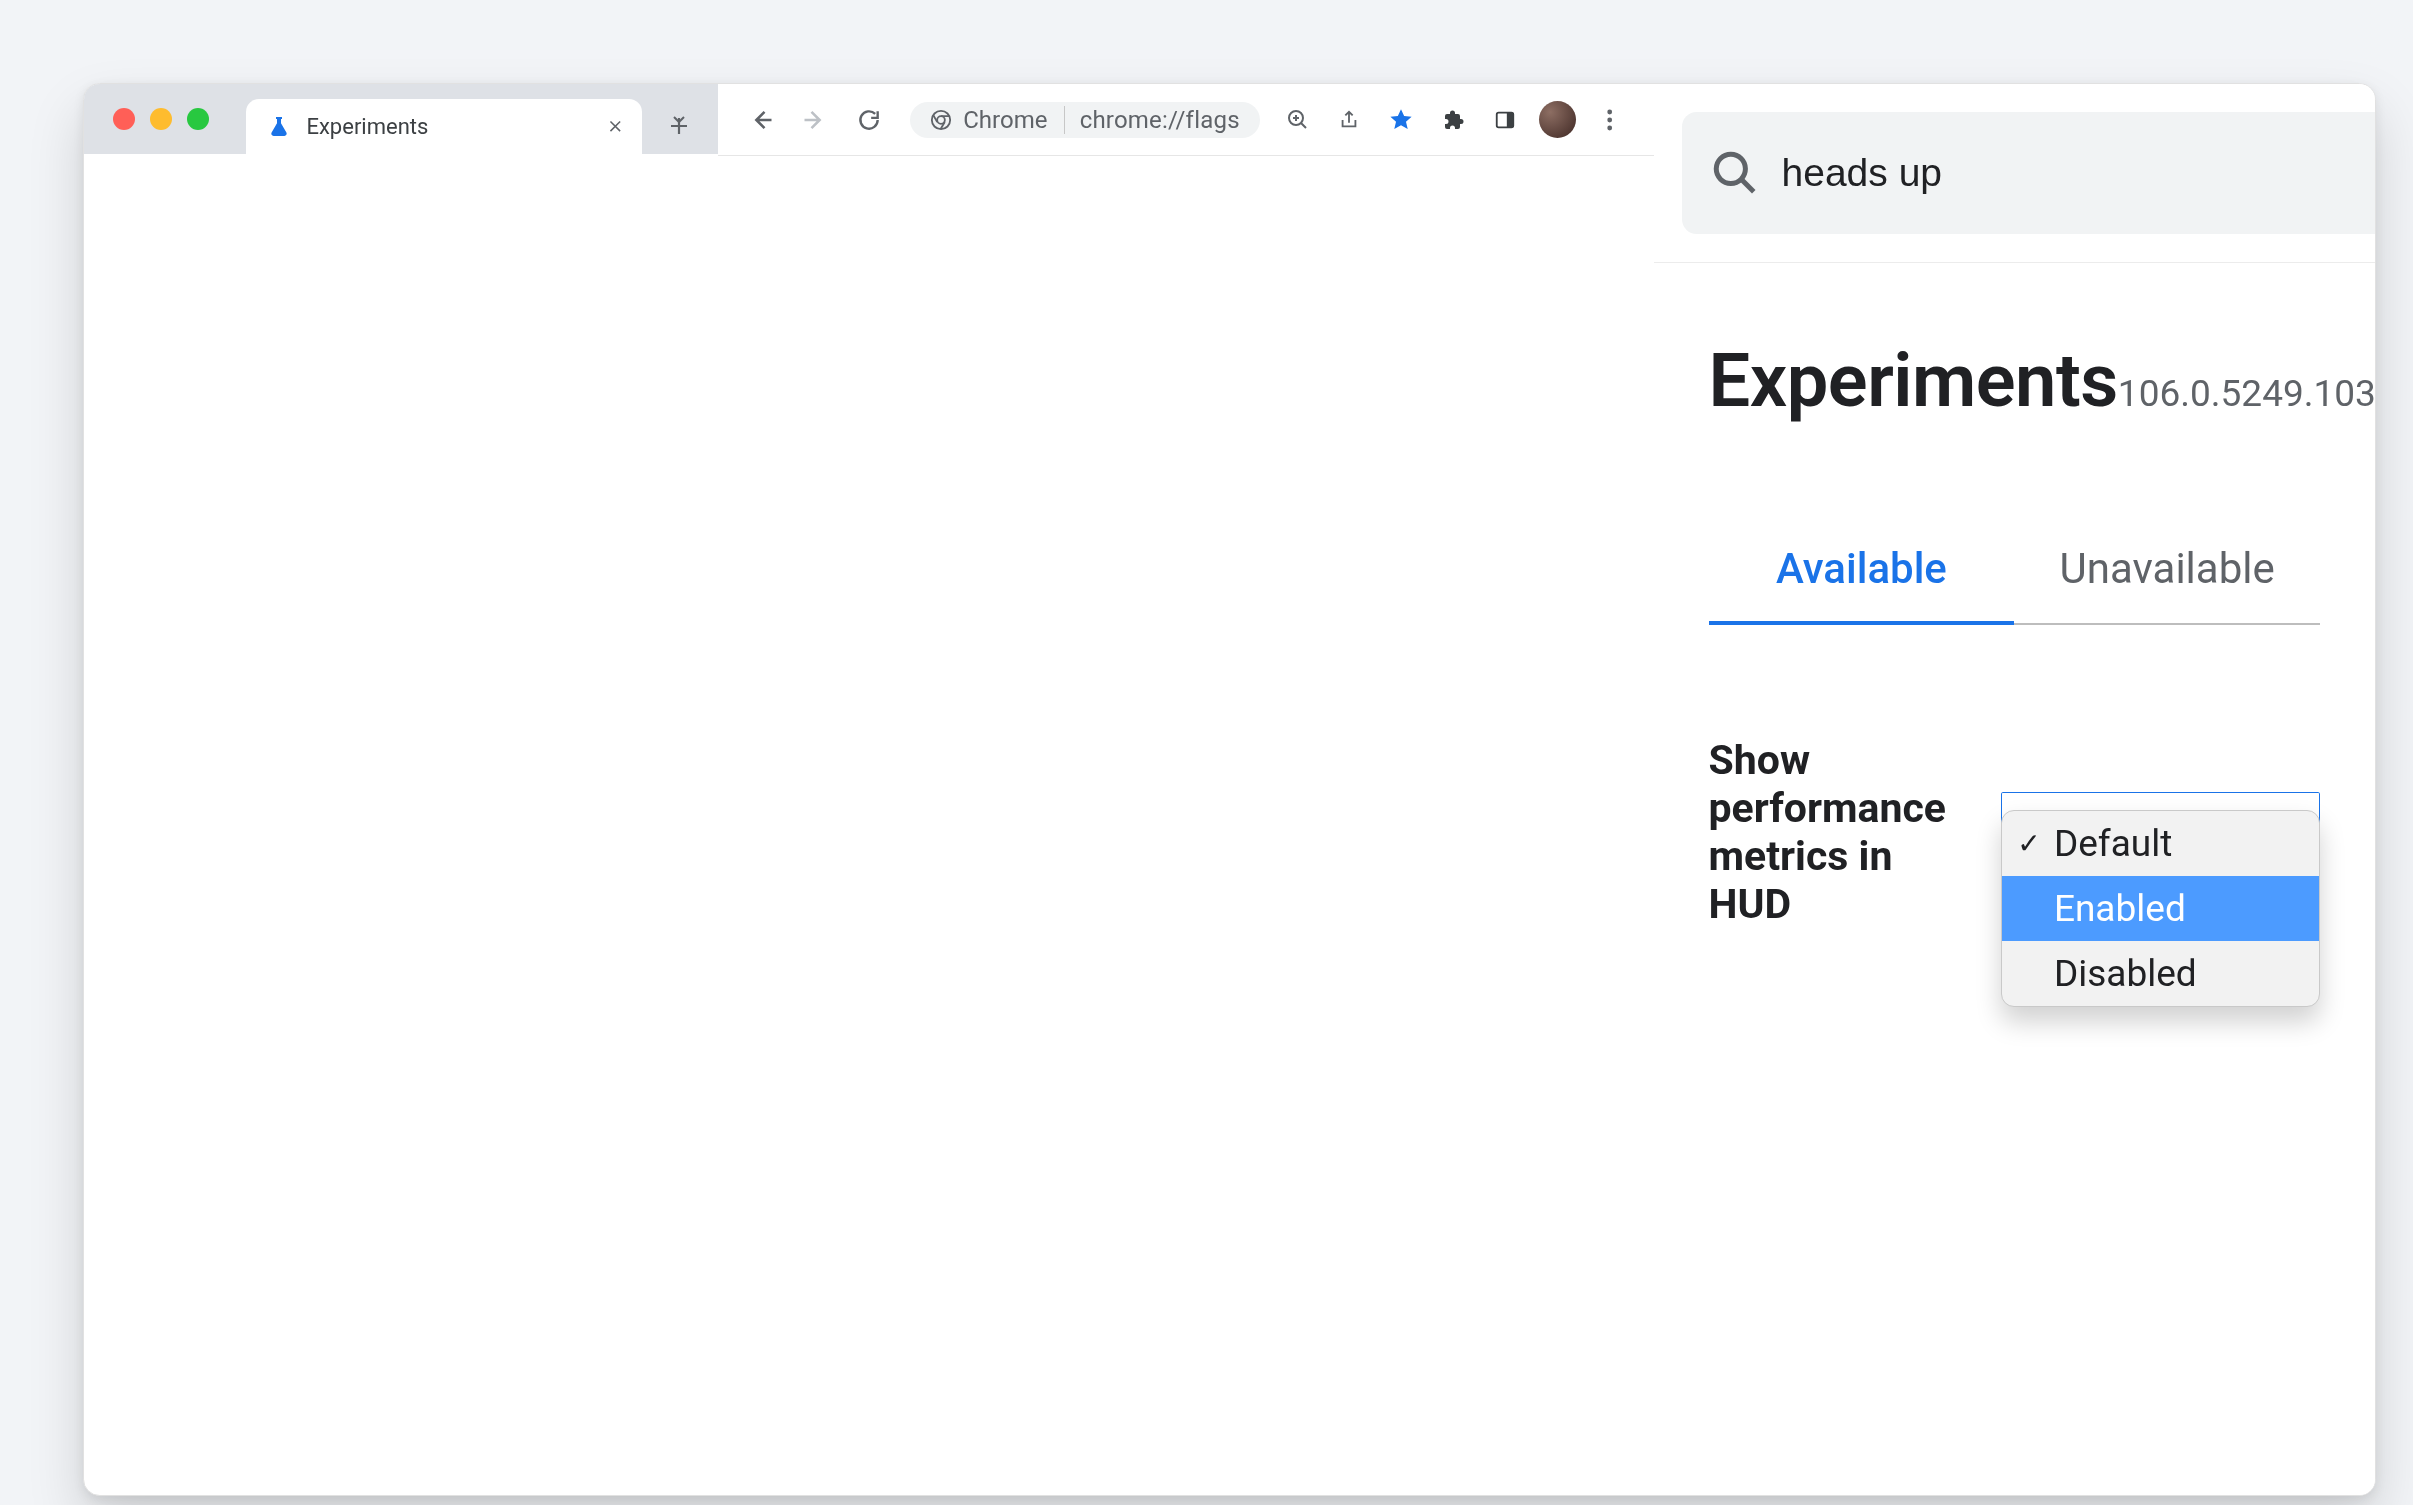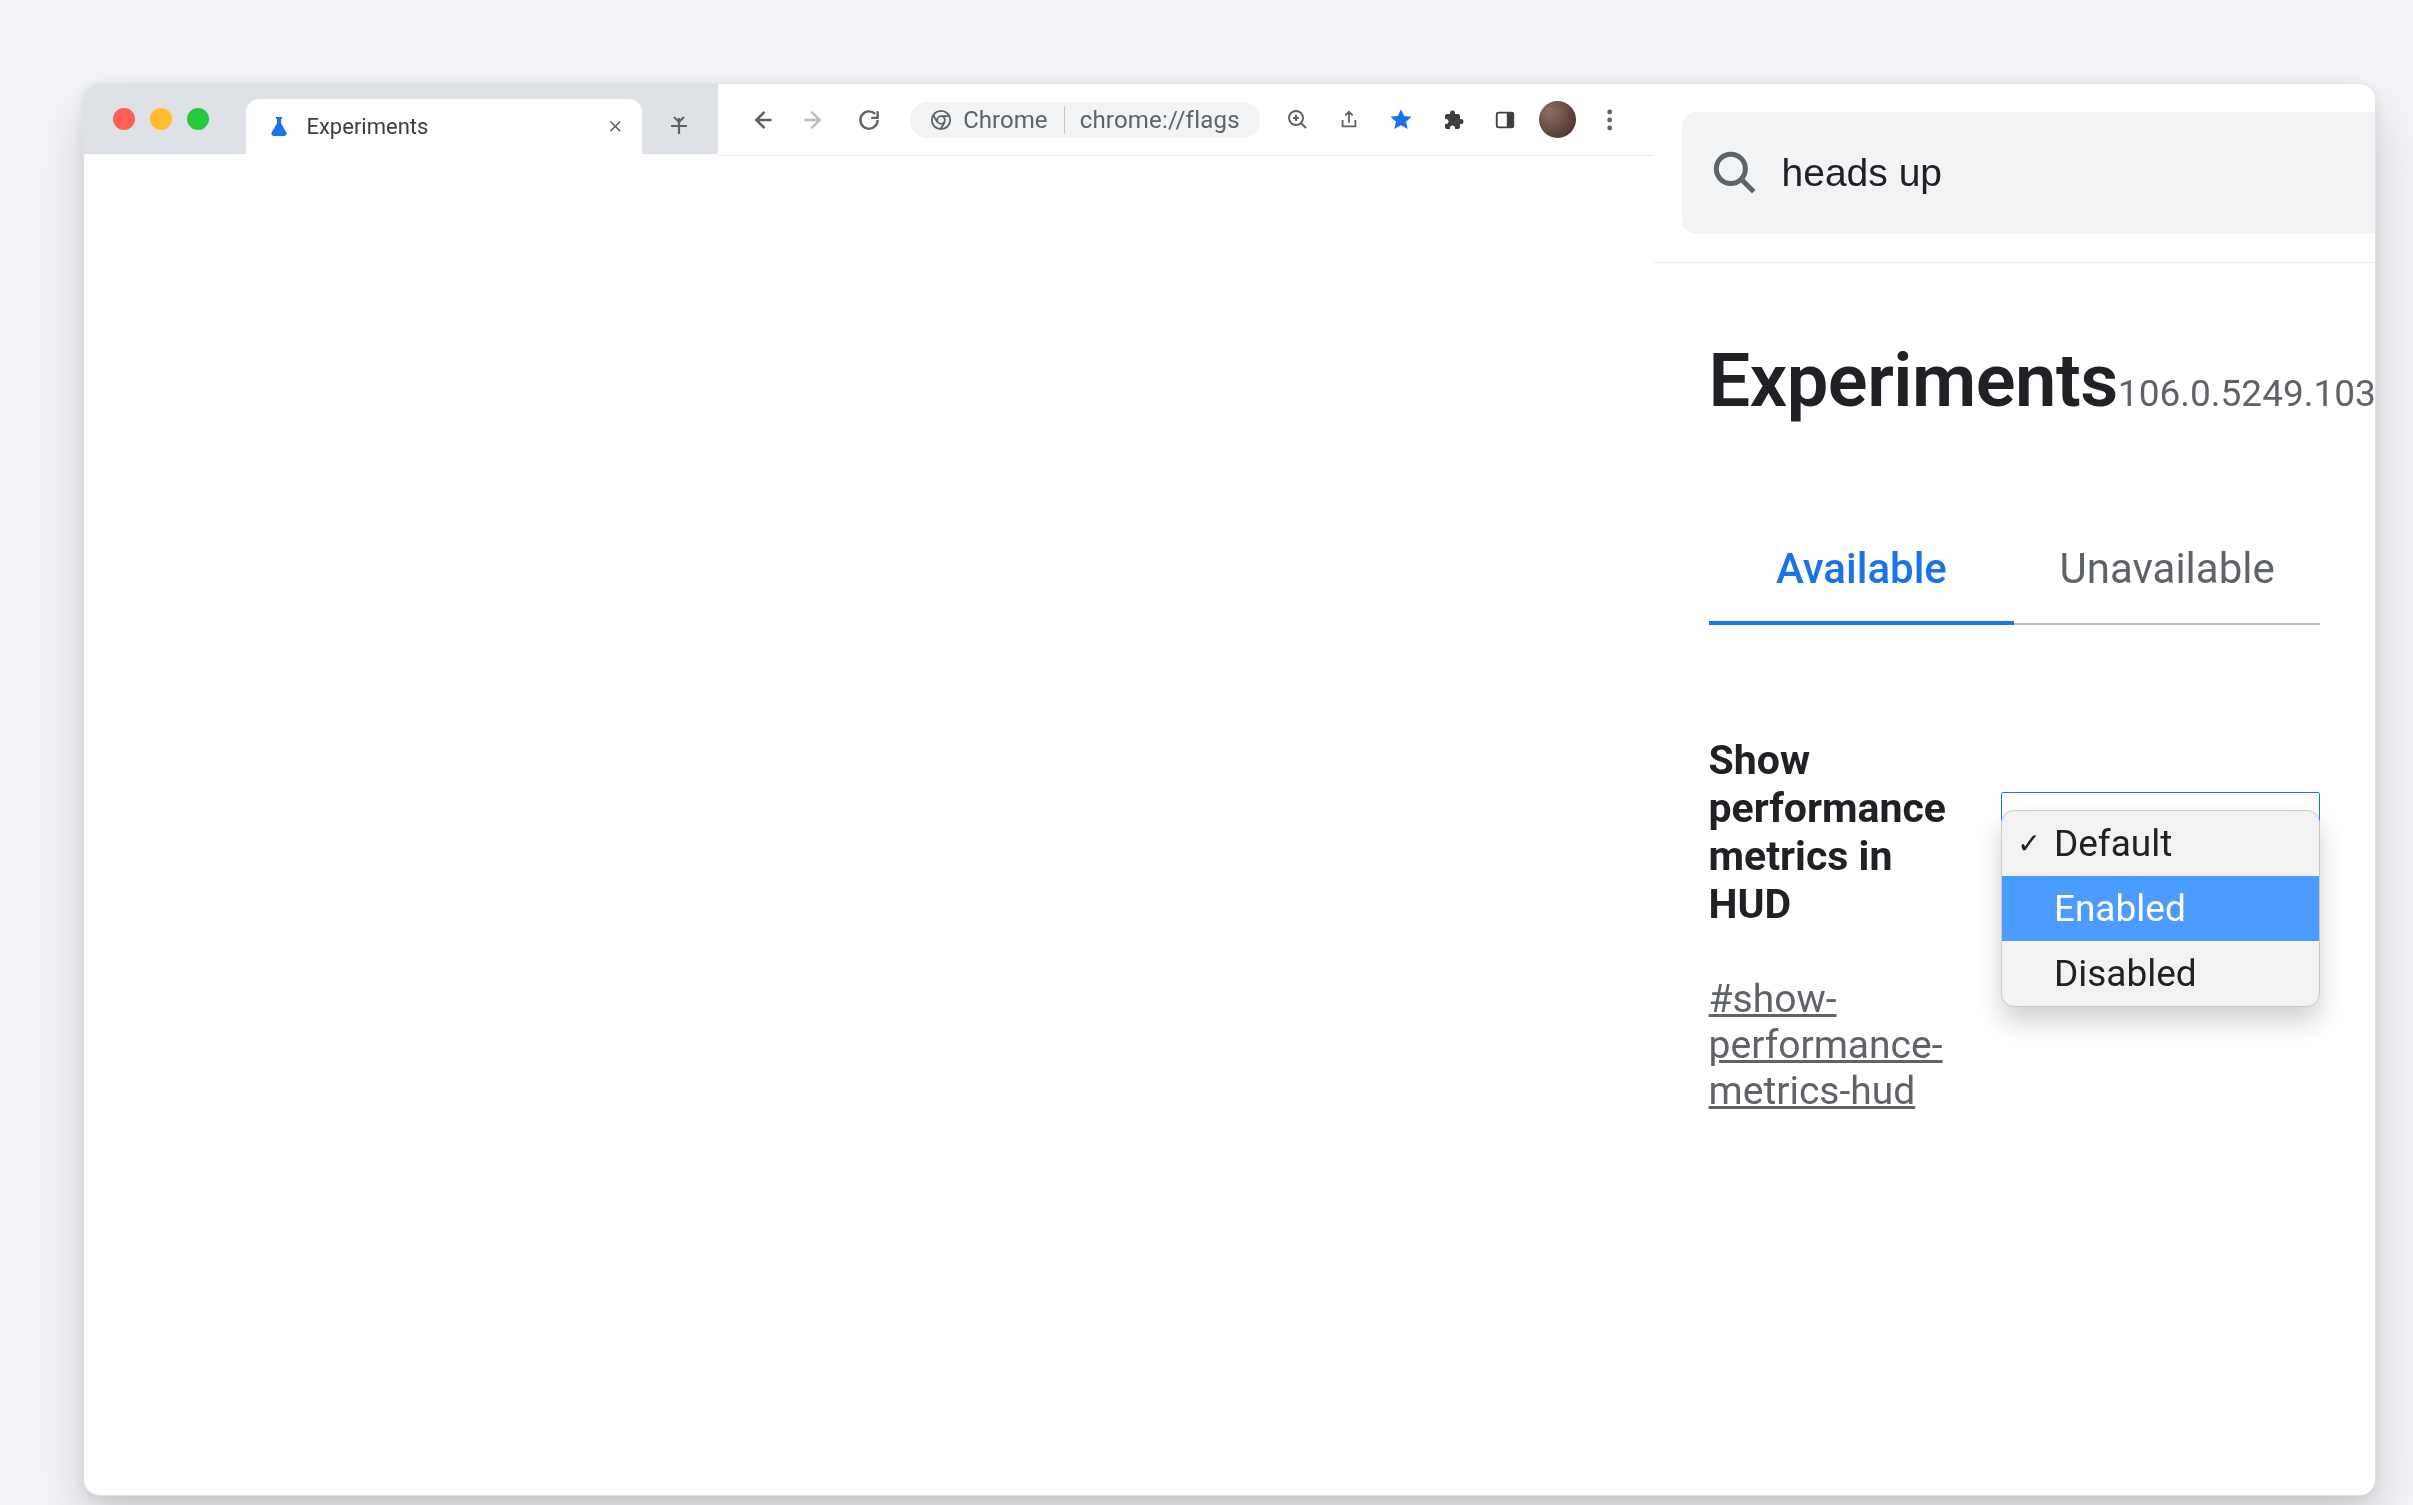--- a/index.html
+++ b/index.html
@@ -436,21 +436,20 @@
         <span>Available</span>
       </div>
       <div class="tabitem">
         <span>Unavailable</span>
       </div>
     </div>
 
     <div class="flag">
       <div class="left">
         <div class="flag-title">Show performance metrics in HUD</div>
-        <a class="flag-anchor">#show-performance-metrics-hud</a>
       </div>
       <div class="select-wrap">
         <div class="select-box-outline"></div>
         <div class="dropdown">
           <div class="opt">
             <span class="check">✓</span>
             <span>Default</span>
           </div>
           <div class="opt hover">
             <span class="check"></span>

